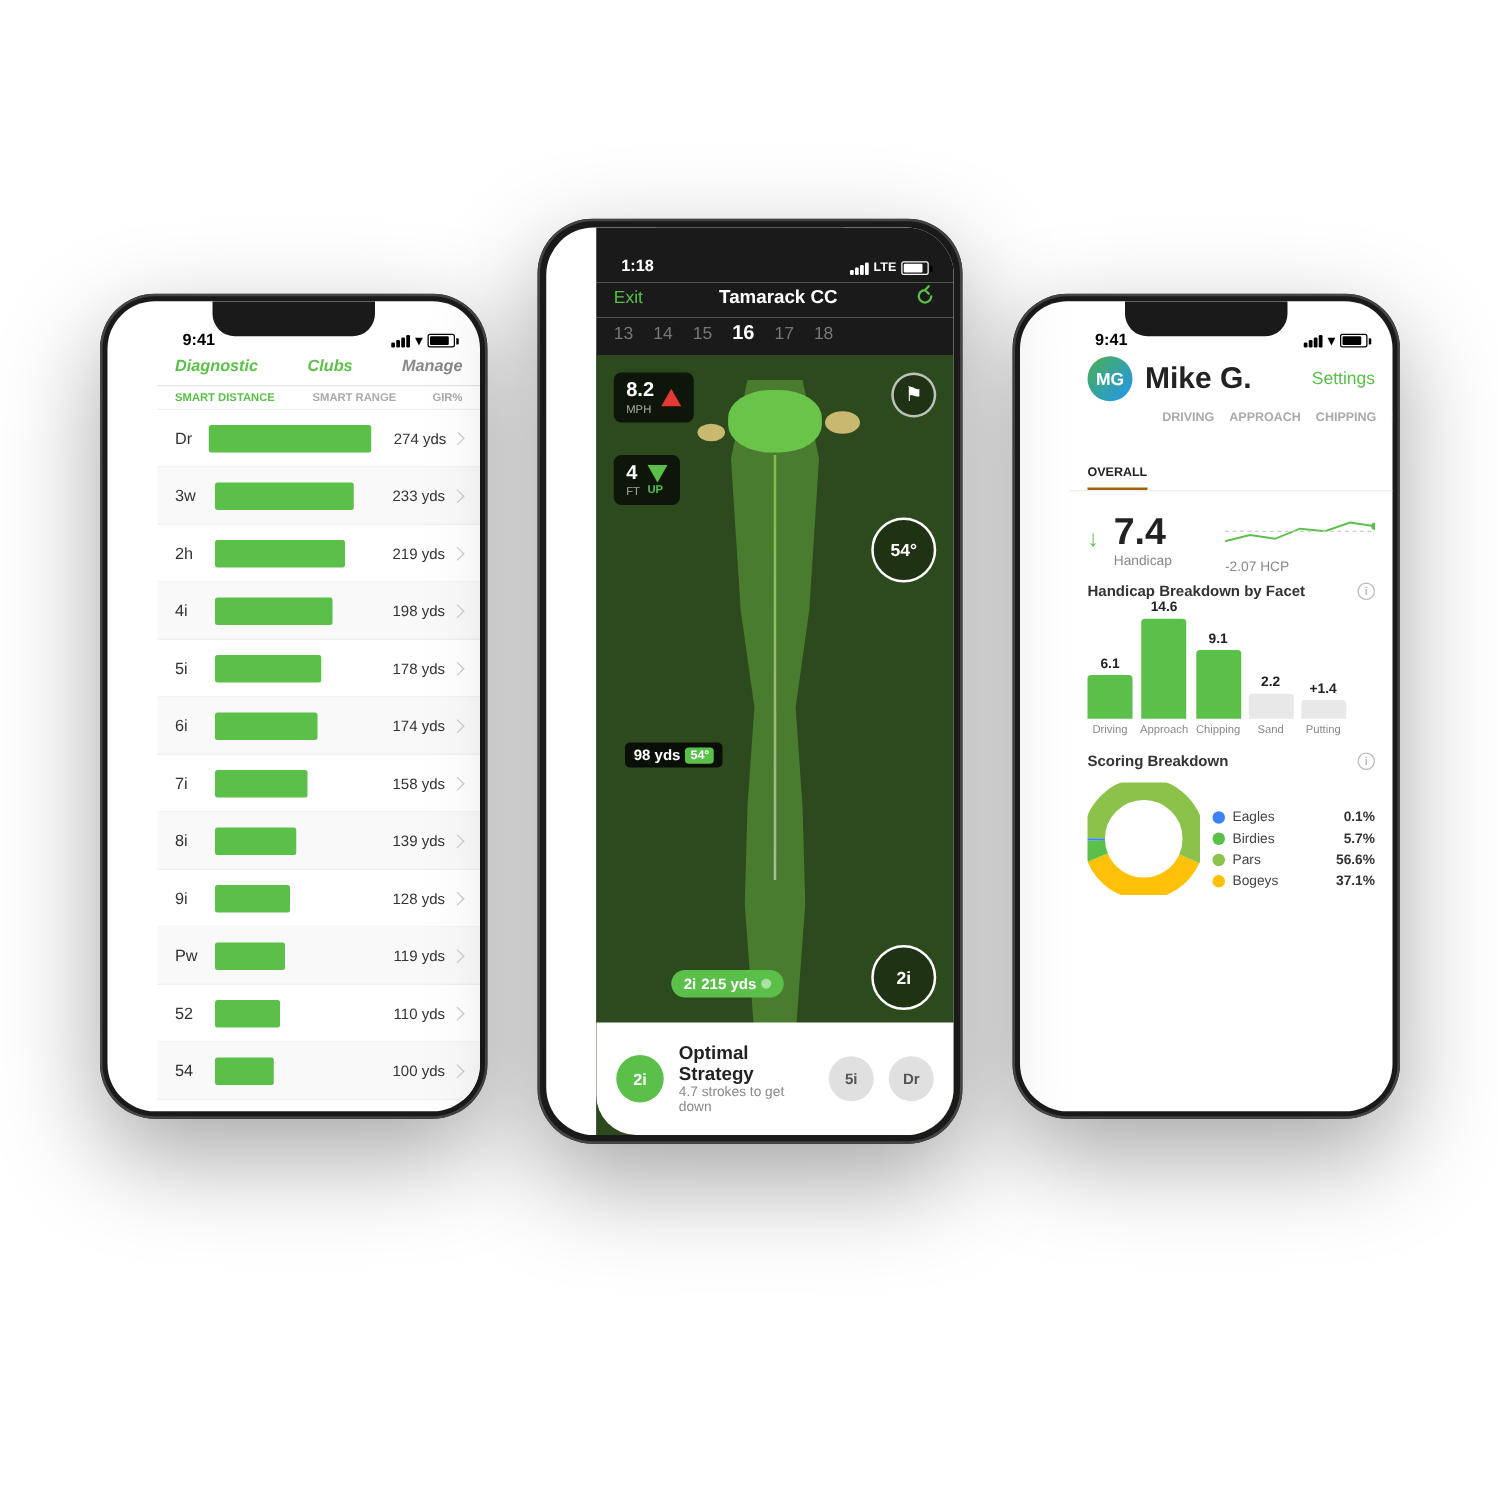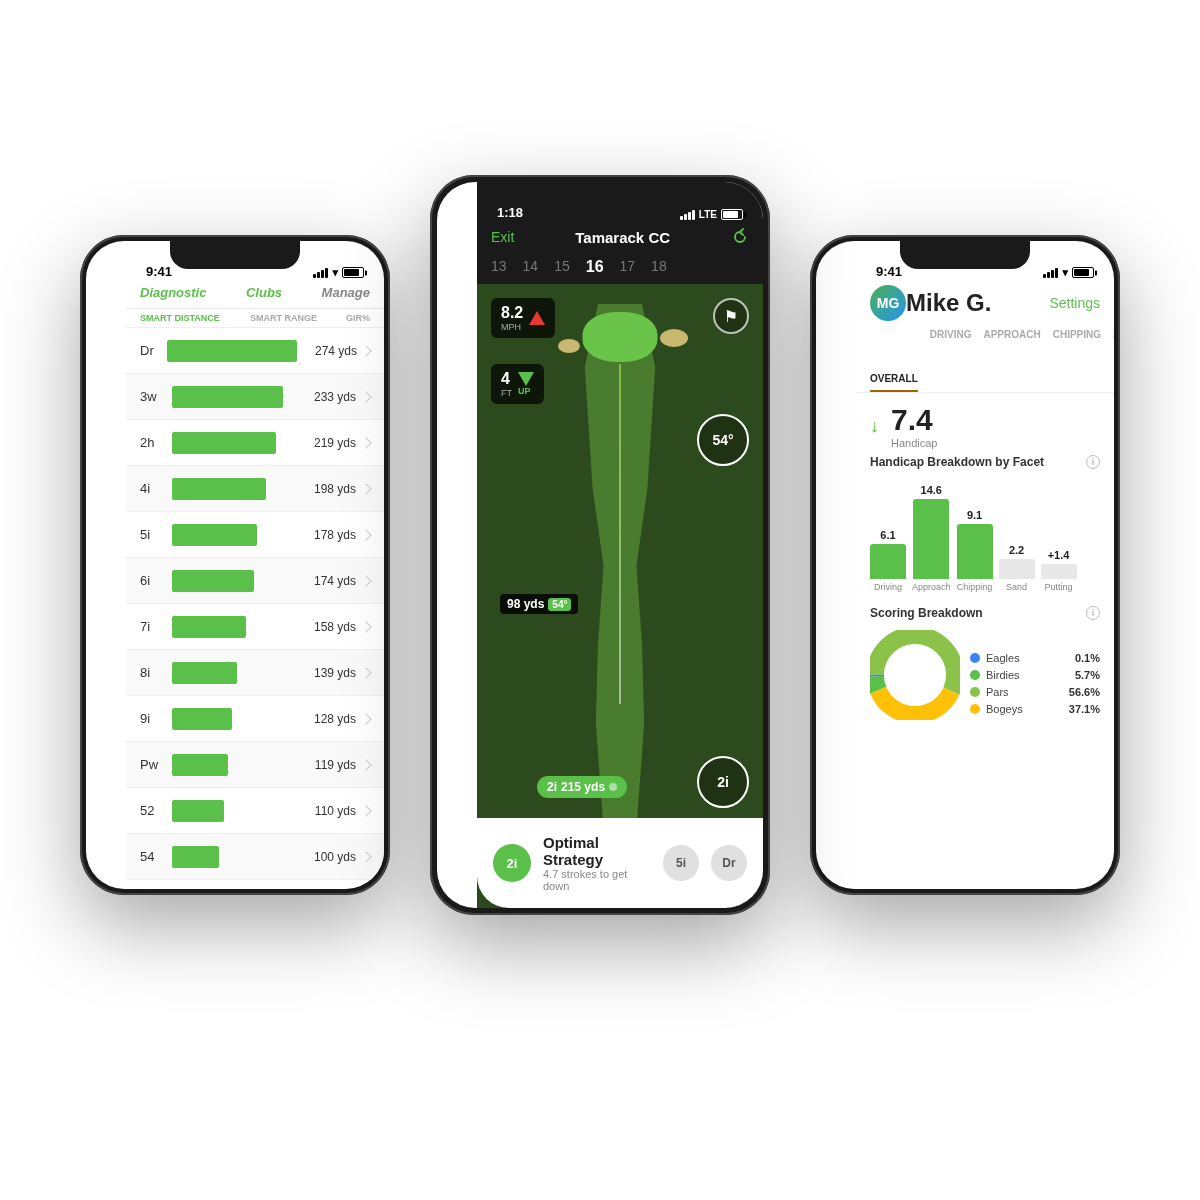--- a/index.html
+++ b/index.html
@@ -396,20 +396,21 @@
       right: 30px;
       top: 160px;
       z-index: 1;
     }
     .phone-right .phone-inner {
       top: 6px; left: 6px; right: 6px; bottom: 6px;
     }
     .player-row {
       display: flex;
       align-items: center;
+      gap: 10px;
       padding: 0 14px 8px;
     }
     .avatar {
       width: 36px; height: 36px;
       border-radius: 50%;
       background: linear-gradient(135deg, #4caf50, #2196f3);
       display: flex; align-items: center; justify-content: center;
       color: #fff;
       font-size: 14px;
       font-weight: 700;
@@ -448,21 +449,21 @@
     .hcp-arrow { color: #5bc04a; font-size: 18px; }
     .hcp-value { font-size: 30px; font-weight: 700; color: #222; }
     .hcp-label { font-size: 11px; color: #888; }
     .hcp-change { font-size: 11px; color: #888; font-weight: 500; }
 
     .section-title {
       font-size: 12px;
       font-weight: 600;
       color: #333;
       padding: 0 14px;
-      margin-bottom: 15px;
+      margin-bottom: 0;
       display: flex;
       justify-content: space-between;
       align-items: center;
     }
     .info-icon {
       width: 14px; height: 14px;
       border: 1.5px solid #bbb;
       border-radius: 50%;
       display: flex; align-items: center; justify-content: center;
       font-size: 9px;
@@ -814,20 +815,30 @@
         <span class="stats-tab">CHIPPING</span>
         <span class="stats-tab">S</span>
       </div>
 
       <div class="handicap-row">
         <span class="hcp-arrow">↓</span>
         <div>
           <span class="hcp-value">7.4</span>
           <div class="hcp-label">Handicap</div>
         </div>
+        <div style="margin-left:auto;">
+          
+          <svg class="sparkline-svg" viewBox="0 0 120 40">
+            <polyline points="0,30 20,25 40,28 60,20 80,22 100,15 120,18" fill="none" stroke="#5bc04a" stroke-width="1.5"></polyline>
+            <circle cx="120" cy="18" r="3" fill="#5bc04a"></circle>
+
+            <line x1="0" y1="22" x2="120" y2="22" stroke="#ccc" stroke-dasharray="3,3" stroke-width="1"></line>
+          </svg>
+          <div class="hcp-change">-2.07 HCP</div>
+        </div>
       </div>
 
       <div class="section-title">
         <span>Handicap Breakdown by Facet</span>
         <div class="info-icon">i</div>
       </div>
 
       <div class="facet-bars" id="facet-bars-container">
           <div class="facet-col">
     <span class="facet-value">6.1</span>

